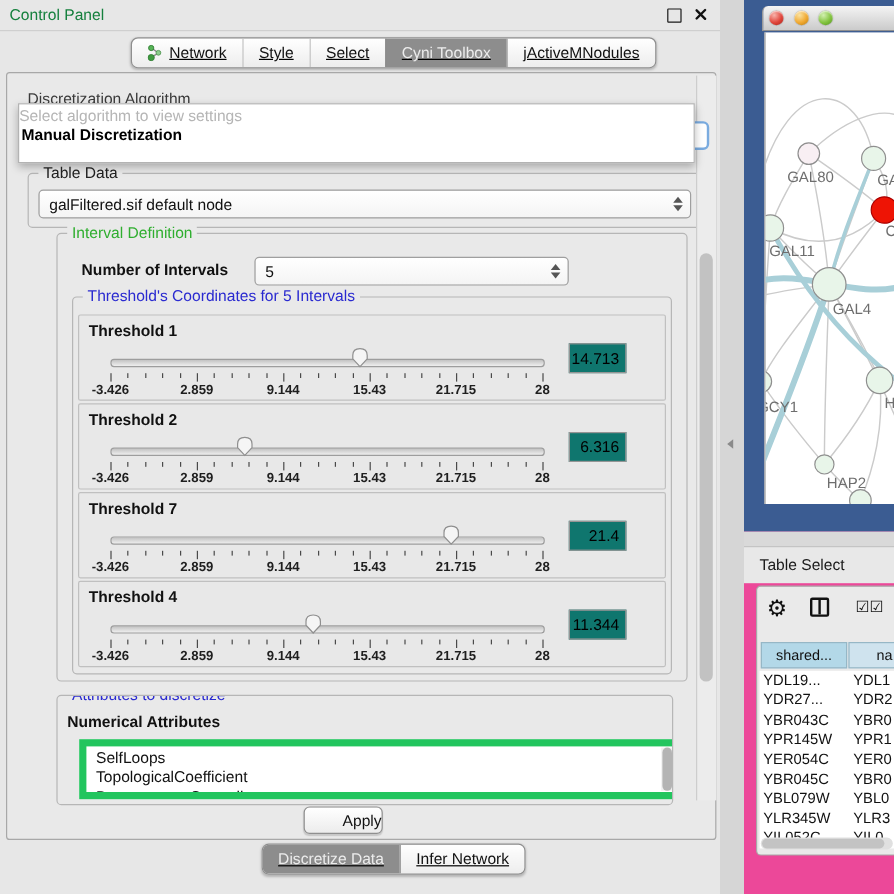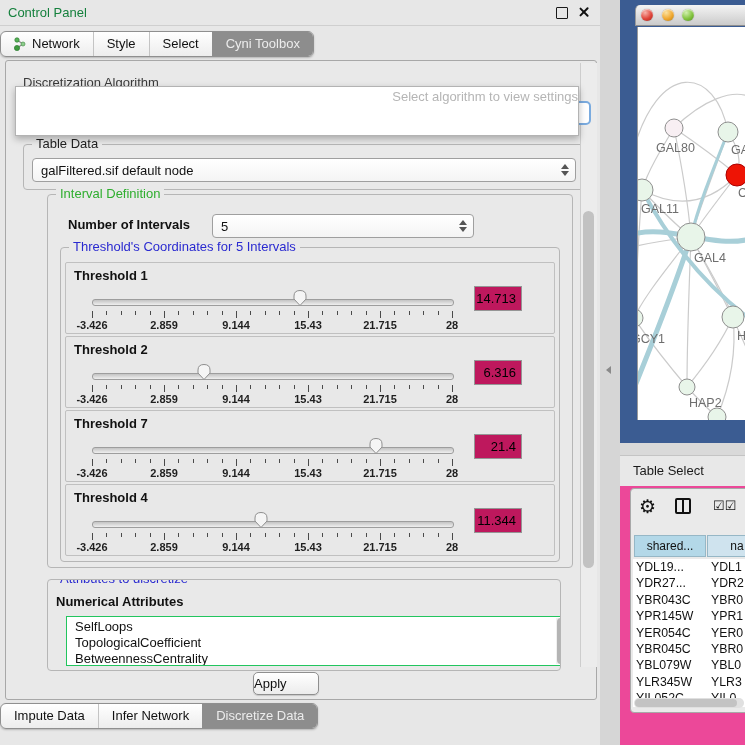--- a/index.html
+++ b/index.html
@@ -9,21 +9,21 @@
 
   
   .control-panel{position:absolute;left:0;top:0;width:600px;height:745px;background:#e7e7e7;}
   .titlebar{position:absolute;left:0;top:0;width:100%;height:25px;border-bottom:1px solid #cfcfcf;}
   .titlebar .title{position:absolute;left:8px;top:0;line-height:25px;font-size:13px;color:#15803d;}
   .float-box{position:absolute;right:32px;top:7px;width:10px;height:10px;border:1.5px solid #1a1a1a;border-radius:1px;}
   .close-x{position:absolute;right:10px;top:6px;width:12px;height:12px;}
   .close-x::before,.close-x::after{content:"";position:absolute;left:5px;top:0;width:2.4px;height:12px;background:#111;border-radius:1px;}
   .close-x::before{transform:rotate(45deg);} .close-x::after{transform:rotate(-45deg);}
 
-  .tabrow{position:absolute;left:0;width:656px;display:flex;justify-content:flex-start;}
+  .tabrow{position:absolute;left:0;width:656px;display:flex;justify-content:center;text-decoration:underline;}
   .tabrow.top{top:31px;} .tabrow.bottom{top:703px;}
   .segmented{display:inline-flex;border:1px solid #8f8f8f;border-radius:6px;overflow:hidden;
              background:linear-gradient(#ffffff,#ededed);height:24px;box-shadow:0 1px 2px rgba(0,0,0,.22);}
   .seg{display:flex;align-items:center;gap:5px;padding:0 13px;font-size:13px;color:#111;line-height:24px;cursor:default;}
   .seg + .seg{border-left:1px solid #c4c4c4;}
   .seg.sel{background:#8d8d8d;color:#ececec;border-left-color:#8d8d8d;}
   .seg.sel + .seg{border-left-color:#8d8d8d;}
 
   .main-panel{position:absolute;left:5px;top:60px;width:592px;height:640px;background:#e9e9e9;
               border:1px solid #a8a8a8;border-radius:3px;box-sizing:border-box;}
@@ -32,21 +32,21 @@
   .gtitle{position:absolute;top:-9px;left:8px;background:#e9e9e9;padding:0 4px;font-size:13px;line-height:16px;white-space:nowrap;}
 
   
   .combo-fragment{position:absolute;left:559px;top:40px;width:26px;height:24px;background:#fff;
                   border:2px solid #7aabdf;border-radius:5px;box-sizing:border-box;z-index:1;}
   .algo-label{position:absolute;left:17px;top:14px;font-size:13px;color:#3a3a3a;z-index:0;}
 
   
   .popup{position:absolute;left:9px;top:25px;width:564px;height:50px;background:#ffffff;
          border:1px solid #b3b3b3;box-shadow:0 3px 7px rgba(0,0,0,.28);z-index:5;box-sizing:border-box;}
-  .popup .hint{text-align:right;color:#b5b5b5;font-size:13px;line-height:17px;margin-top:1px;}
+  .popup .hint{text-align:left;color:#b5b5b5;font-size:13px;line-height:17px;margin-top:1px;}
   .popup .opt{font-size:13px;line-height:15px;padding-left:2px;color:#000;}
   .popup .opt.bold{font-weight:bold;}
 
   .combo{position:relative;background:linear-gradient(#ffffff,#f4f4f4);border:1px solid #9f9f9f;
          border-radius:4px;font-size:13px;color:#111;box-sizing:border-box;
          padding:0 20px 0 8px;display:flex;align-items:center;}
   .spin{position:absolute;right:6px;top:50%;width:8px;height:12px;transform:translateY(-50%);}
   .spin::before,.spin::after{content:"";position:absolute;left:0;border-left:4px solid transparent;border-right:4px solid transparent;}
   .spin::before{top:0;border-bottom:5px solid #555;}
   .spin::after{bottom:0;border-top:5px solid #555;}
@@ -55,33 +55,33 @@
   .th-row{position:relative;height:72px;margin-bottom:2px;border:1px solid #c0c0c0;background:#e8e8e8;border-radius:2px;box-sizing:border-box;}
   .th-label{position:absolute;left:8px;top:5px;font-size:13px;font-weight:bold;color:#111;}
   .track{position:absolute;left:26px;top:36px;width:360px;height:5px;border:1px solid #9d9d9d;border-radius:3px;
          background:linear-gradient(#c3c3c3,#efefef);}
   .thumb{position:absolute;top:26px;width:16px;height:18px;margin-left:-8px;z-index:2;}
   .ticks{position:absolute;left:26px;top:48px;width:360px;height:8px;}
   .tick{position:absolute;top:0;width:1px;height:4px;background:#4a4a4a;}
   .tick.major{height:7px;}
   .tick-labels{position:absolute;left:26px;top:56px;width:360px;height:12px;}
   .tick-labels span{position:absolute;transform:translateX(-50%);font-size:11px;font-weight:bold;color:#1f1f1f;white-space:nowrap;}
-  .th-value{position:absolute;left:408px;top:23px;width:48px;height:25px;background:#be185d;border:1px solid #959595;
+  .th-value{position:absolute;left:408px;top:23px;width:48px;height:25px;background:#0f766e;border:1px solid #959595;
             box-sizing:border-box;font-size:13px;text-align:right;padding:4px 5px 0 0;color:#000;}
 
   
   .attr-sub{position:absolute;left:8px;top:14px;font-size:13px;font-weight:bold;color:#111;}
-  .attr-list{position:absolute;left:18px;top:36px;width:502px;height:50px;background:#fff;border:1px solid #22c55e;
+  .attr-list{position:absolute;left:18px;top:36px;width:502px;height:50px;background:#fff;border:6px solid #22c55e;
              overflow:hidden;box-sizing:border-box;}
   .attr-list ul{margin:0;padding:2px 0 0 8px;list-style:none;font-size:13px;line-height:16px;color:#111;}
   .vscroll-mini{position:absolute;right:1px;top:1px;bottom:1px;width:10px;background:#f0f0f0;}
   .vscroll-mini .vthumb{position:absolute;left:1px;top:0;width:8px;height:100%;background:#b4b4b4;border-radius:4px;}
 
   .apply-btn{position:absolute;left:247px;top:611px;width:66px;height:23px;border:1px solid #8f8f8f;border-radius:5px;
-             background:linear-gradient(#ffffff,#ececec);font-size:13px;color:#111;text-align:left;line-height:21px;
+             background:linear-gradient(#ffffff,#ececec);font-size:13px;color:#111;text-align:right;line-height:21px;
              box-sizing:border-box;box-shadow:0 1px 1px rgba(0,0,0,.15);}
 
   .main-vscroll{position:absolute;left:574px;top:2px;width:16px;height:604px;background:#ececec;border-left:1px solid #cdcdcd;}
   .main-vscroll .vthumb{position:absolute;left:2px;top:148px;width:11px;height:357px;background:#c2c2c2;border-radius:6px;}
 
   
   .divider{position:absolute;left:600px;top:0;width:20px;height:745px;background:#d6d6d6;}
   .div-chevron{position:absolute;left:6px;top:366px;width:0;height:0;
                border-top:4px solid transparent;border-bottom:4px solid transparent;border-right:5px solid #8a8a8a;}
 
@@ -145,30 +145,34 @@
         </div>
         <div class="seg">
           <span>Style</span>
         </div>
         <div class="seg">
           <span>Select</span>
         </div>
         <div class="seg sel">
           <span>Cyni Toolbox</span>
         </div>
+        <div class="seg">
+          <span>jActiveMNodules</span>
+        </div>
       </div>
   </div>
 
   <div class="main-panel">
 
     <div class="algo-label">Discretization Algorithm</div>
     <div class="combo-fragment"></div>
 
     <div class="popup">
       <div class="hint">Select algorithm to view settings</div>
+      <div class="opt bold">Manual Discretization</div>
     </div>
 
     <div class="group" style="left:17px;top:83px;width:560px;height:44px;">
       <span class="gtitle" style="color:#222;">Table Data</span>
       <div class="combo" style="position:absolute;left:8px;top:13px;right:8px;height:24px;">
         <span>galFiltered.sif default node</span>
         <span class="spin"></span>
       </div>
     </div>
 
@@ -392,28 +396,25 @@
 
     <div class="apply-btn">Apply</div>
 
     <div class="main-vscroll">
         <div class="vthumb"></div>
       </div>
   </div>
 
   <div class="tabrow bottom">
     <div class="segmented" id="bottom-tabs">
-        <div class="seg">
-          <span>Impute Data</span>
+        <div class="seg sel">
+          <span>Discretize Data</span>
         </div>
         <div class="seg">
           <span>Infer Network</span>
-        </div>
-        <div class="seg sel">
-          <span>Discretize Data</span>
         </div>
       </div>
   </div>
 </div>
 
 <div class="divider">
   <div class="div-chevron"></div>
 </div>
 
 <div class="right">

